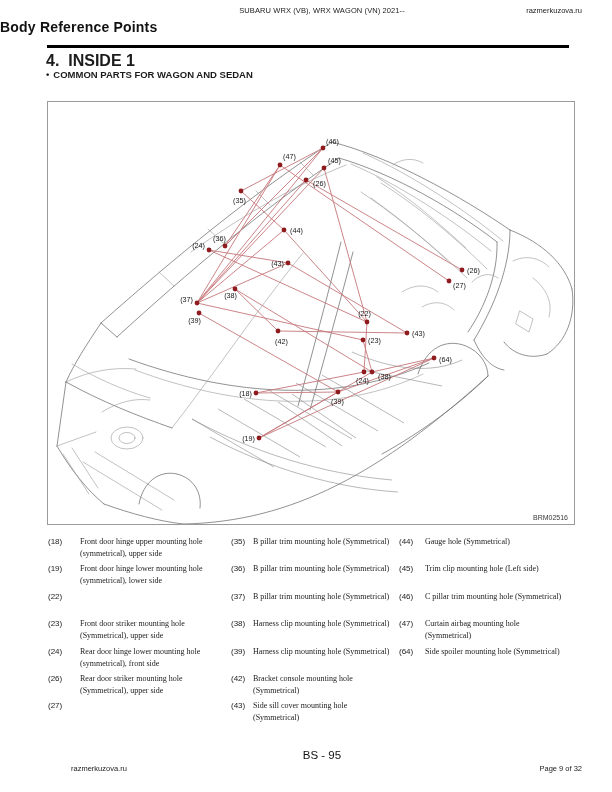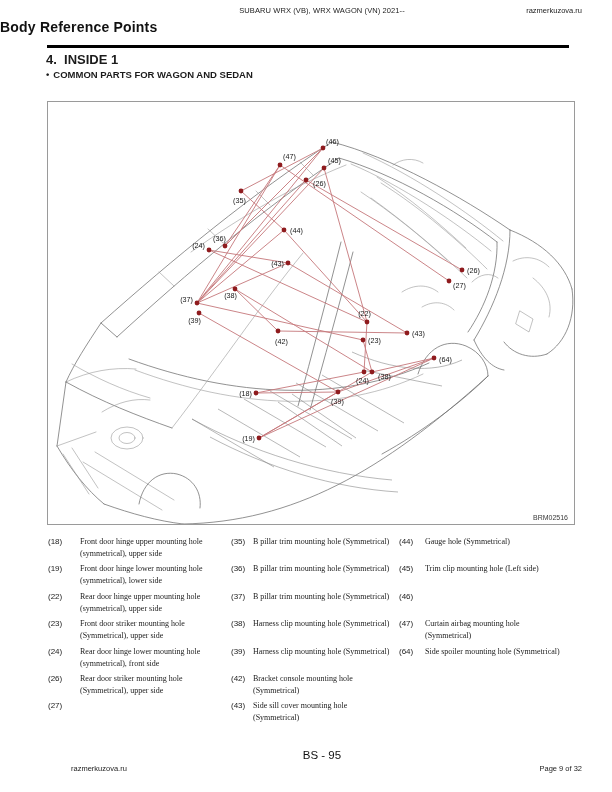--- a/index.html
+++ b/index.html
@@ -10,21 +10,21 @@
     padding-left:36px;
   }
   
   .hdr-doc{position:absolute; left:0; right:0; top:6px; text-align:center;
     font-size:7.5px; color:#222; letter-spacing:.1px;}
   .hdr-site{position:absolute; right:62px; top:6px; font-size:7.5px; color:#222;}
   .title{position:absolute; left:0; right:0; top:19px; margin:0; 
     font-size:14px; font-weight:bold; color:#111; letter-spacing:.2px;}
   .rule{position:absolute; left:47px; width:522px; top:45px; height:2.6px; background:#000;}
   
-  .sec-head{position:absolute; left:46px; top:52px; font-size:13px; font-weight:bold; white-space:pre;}
+  .sec-head{position:absolute; left:46px; top:52px; font-size:16px; font-weight:bold; white-space:pre;}
   .sec-sub{position:absolute; left:46px; top:69px; font-size:9.5px; font-weight:bold;}
   .sec-sub .bullet{margin-right:4px; font-size:9.5px;}
   
   .diagram{position:absolute; left:47px; top:101px; width:526px; height:422px;
     margin:0; border:1px solid #9a9a9a; background:#fff;}
   .diagram svg{display:block; width:526px; height:422px;}
   .figcode{position:absolute; right:6px; bottom:3px; font-size:7px; color:#3a3a3a;}
   .car{stroke:#6e6e6e; stroke-width:.75; fill:none; stroke-linecap:round; stroke-linejoin:round;}
   .car-lt{stroke:#999; stroke-width:.6; fill:none; stroke-linecap:round;}
   .hatch{stroke:#7d7d7d; stroke-width:.55; fill:none;}
@@ -233,21 +233,20 @@
       <div class="lg-item">
         <span class="lg-num">(18)</span>
         <span class="lg-text">Front door hinge upper mounting hole (symmetrical), upper side</span>
       </div>
       <div class="lg-item">
         <span class="lg-num">(19)</span>
         <span class="lg-text">Front door hinge lower mounting hole (symmetrical), lower side</span>
       </div>
       <div class="lg-item">
         <span class="lg-num">(22)</span>
-        <span class="lg-text">Rear door hinge upper mounting hole (symmetrical), upper side</span>
       </div>
       <div class="lg-item">
         <span class="lg-num">(23)</span>
         <span class="lg-text">Front door striker mounting hole (Symmetrical), upper side</span>
       </div>
       <div class="lg-item">
         <span class="lg-num">(24)</span>
         <span class="lg-text">Rear door hinge lower mounting hole (symmetrical), front side</span>
       </div>
       <div class="lg-item">
@@ -292,20 +291,21 @@
       <div class="lg-item">
         <span class="lg-num">(44)</span>
         <span class="lg-text">Gauge hole (Symmetrical)</span>
       </div>
       <div class="lg-item">
         <span class="lg-num">(45)</span>
         <span class="lg-text">Trim clip mounting hole (Left side)</span>
       </div>
       <div class="lg-item">
         <span class="lg-num">(46)</span>
+        <span class="lg-text">C pillar trim mounting hole (Symmetrical)</span>
       </div>
       <div class="lg-item">
         <span class="lg-num">(47)</span>
         <span class="lg-text">Curtain airbag mounting hole (Symmetrical)</span>
       </div>
       <div class="lg-item">
         <span class="lg-num">(64)</span>
         <span class="lg-text">Side spoiler mounting hole (Symmetrical)</span>
       </div>
     </div>

